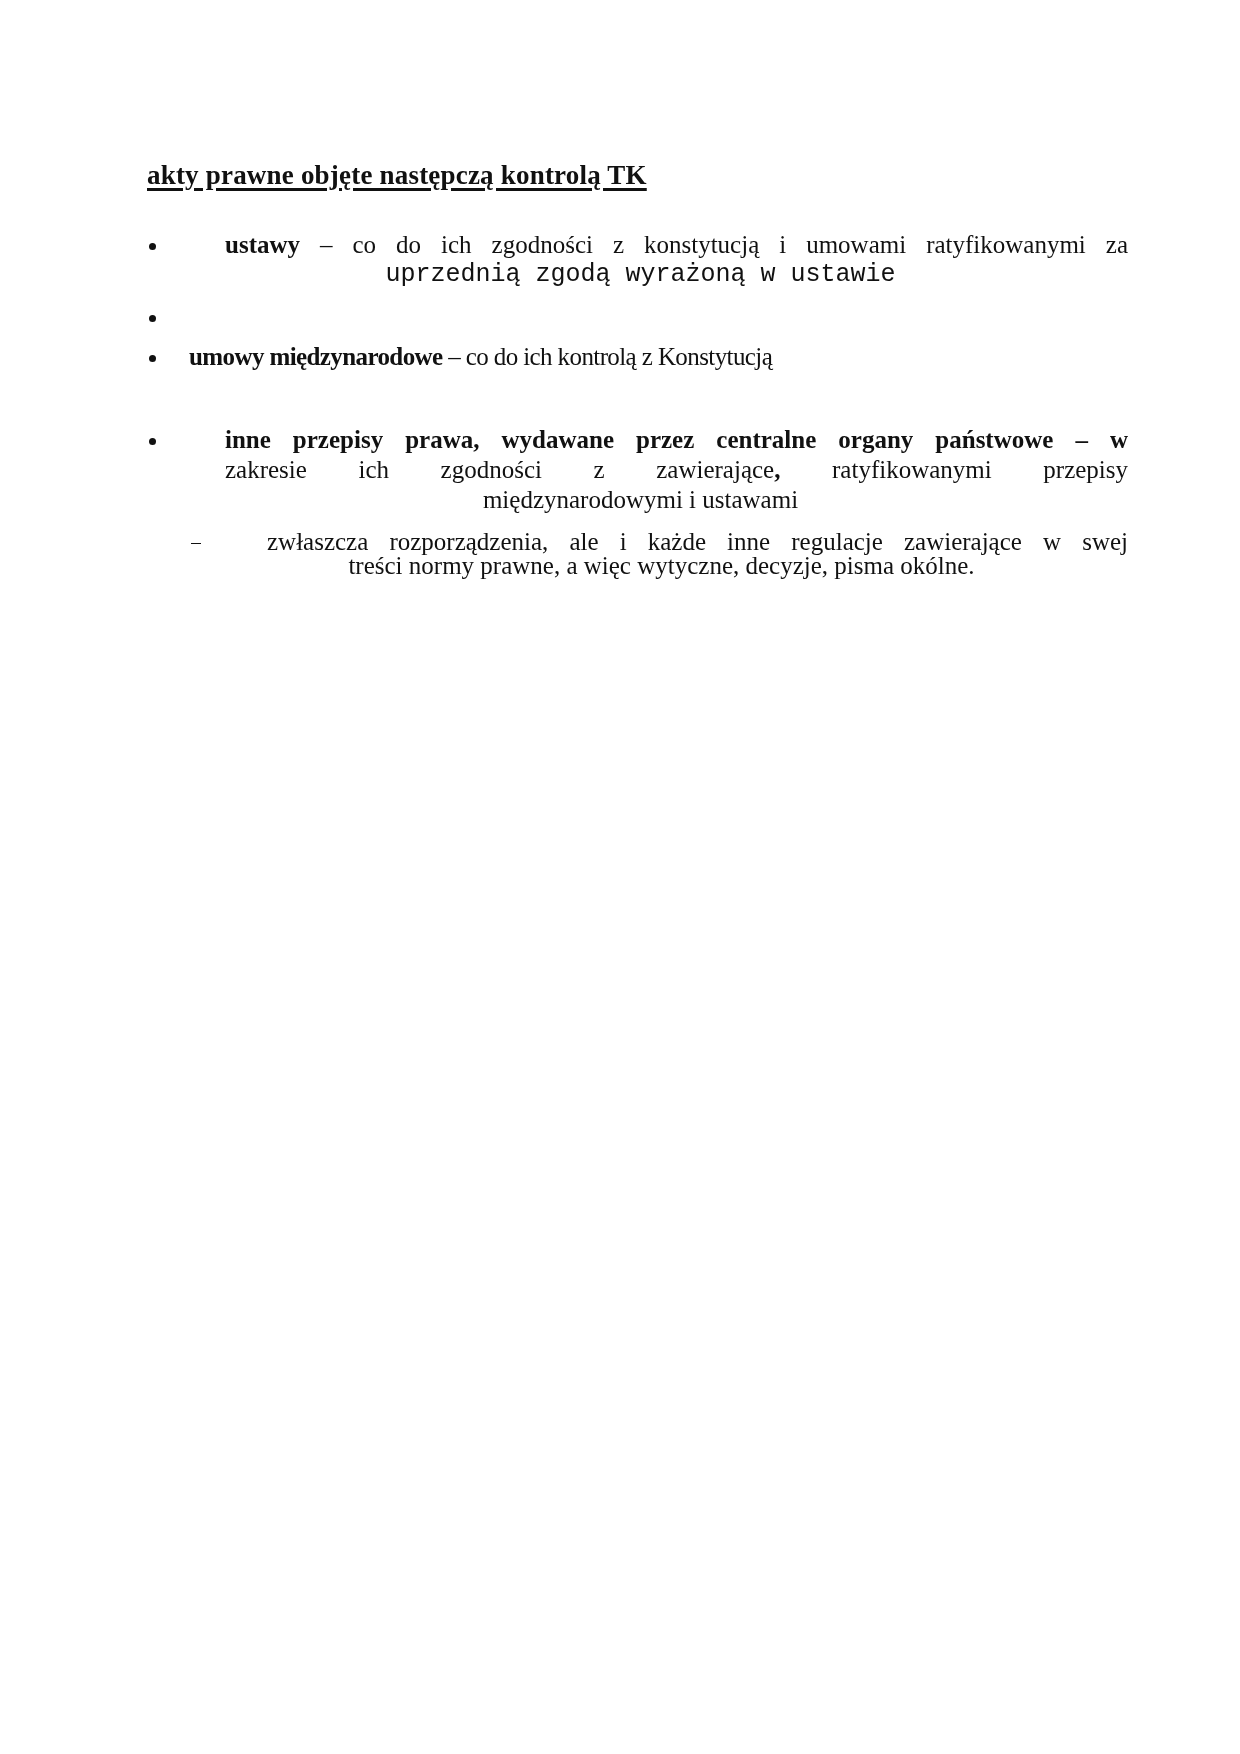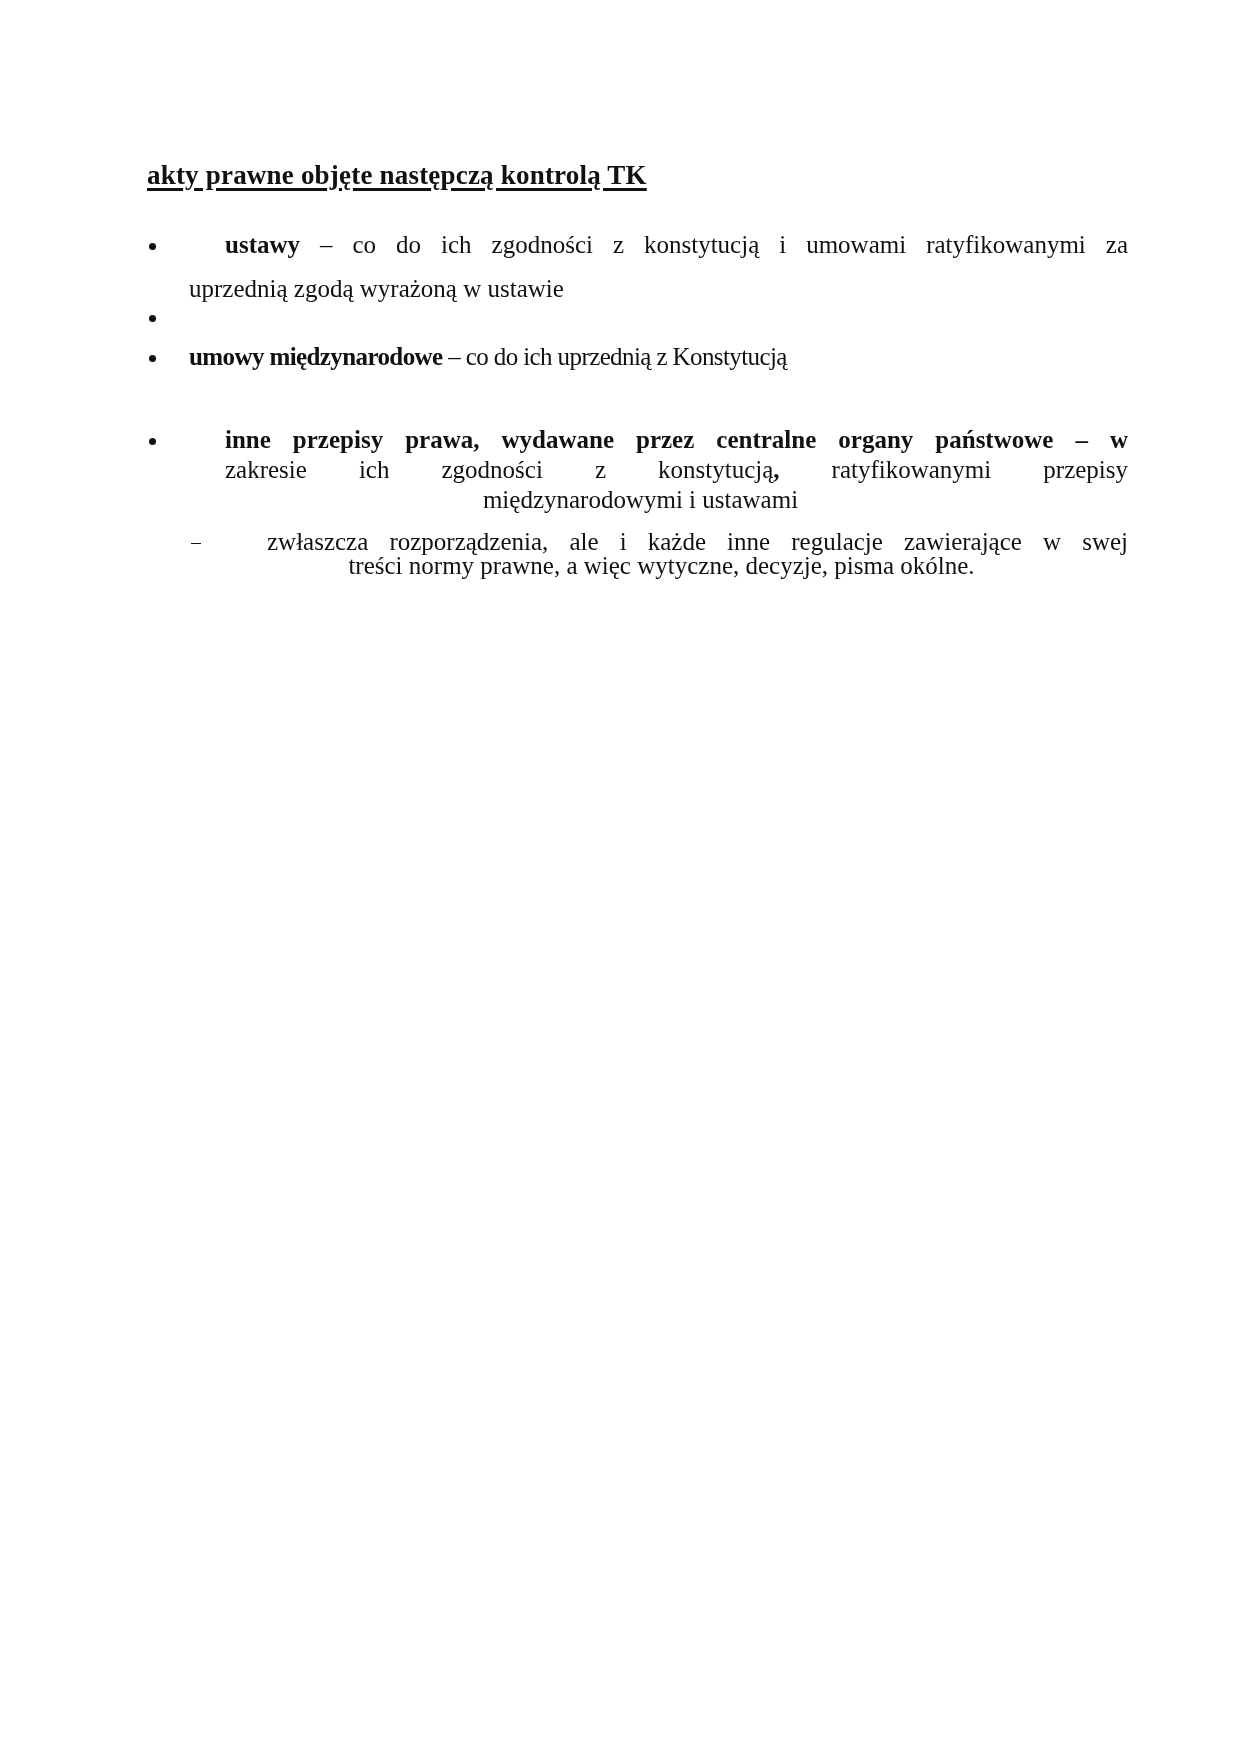--- a/index.html
+++ b/index.html
@@ -104,46 +104,46 @@
 
 <div class="page">
 
   <h1 class="title">akty prawne objęte następczą kontrolą TK</h1>
 
   <div class="item" style="left:147px; top:228px;">
     <span class="bullet"></span>
     <div class="item-text justify-last" style="top:0;">
       <span class="b">ustawy</span><span> – co do ich zgodności z konstytucją i umowami ratyfikowanymi za</span>
     </div>
-    <div class="item-text" style="top:44px; text-align:left;">
+    <div class="item-text" style="top:30px; text-align:center;font-family:Liberation Mono, monospace;">
       <span>uprzednią zgodą wyrażoną w ustawie</span>
     </div>
   </div>
 
   <div class="item" style="left:147px; top:300px;">
     <span class="bullet"></span>
     <div class="item-text" style="top:0;">
       <span class="b"></span><span></span>
     </div>
   </div>
 
   <div class="item" style="left:147px; top:340px;">
     <span class="bullet"></span>
     <div class="item-text" style="top:0; text-align:left; letter-spacing:-0.6px;">
-      <span class="b">umowy międzynarodowe</span><span> – co do ich uprzednią z Konstytucją</span>
+      <span class="b">umowy międzynarodowe</span><span> – co do ich kontrolą z Konstytucją</span>
     </div>
   </div>
 
   <div class="item" style="left:147px; top:423px;">
     <span class="bullet"></span>
     <div class="item-text justify-last b" style="top:0;">
       <span>inne przepisy prawa, wydawane przez centralne organy państwowe – w</span>
     </div>
     <div class="item-text justify-last" style="top:30px; word-spacing:14px;">
-      <span>zakresie ich zgodności z konstytucją</span><span class="b">,</span><span> ratyfikowanymi przepisy</span>
+      <span>zakresie ich zgodności z zawierające</span><span class="b">,</span><span> ratyfikowanymi przepisy</span>
     </div>
     <div class="item-text" style="top:60px; text-align:center;">
       <span>międzynarodowymi i ustawami</span>
     </div>
 
     <div class="sub" style="top:102px;">
       <span class="dash"></span>
       <div class="sub-text justify-last" style="top:0;">
         <span>zwłaszcza rozporządzenia, ale i każde inne regulacje zawierające w swej</span>
       </div>

